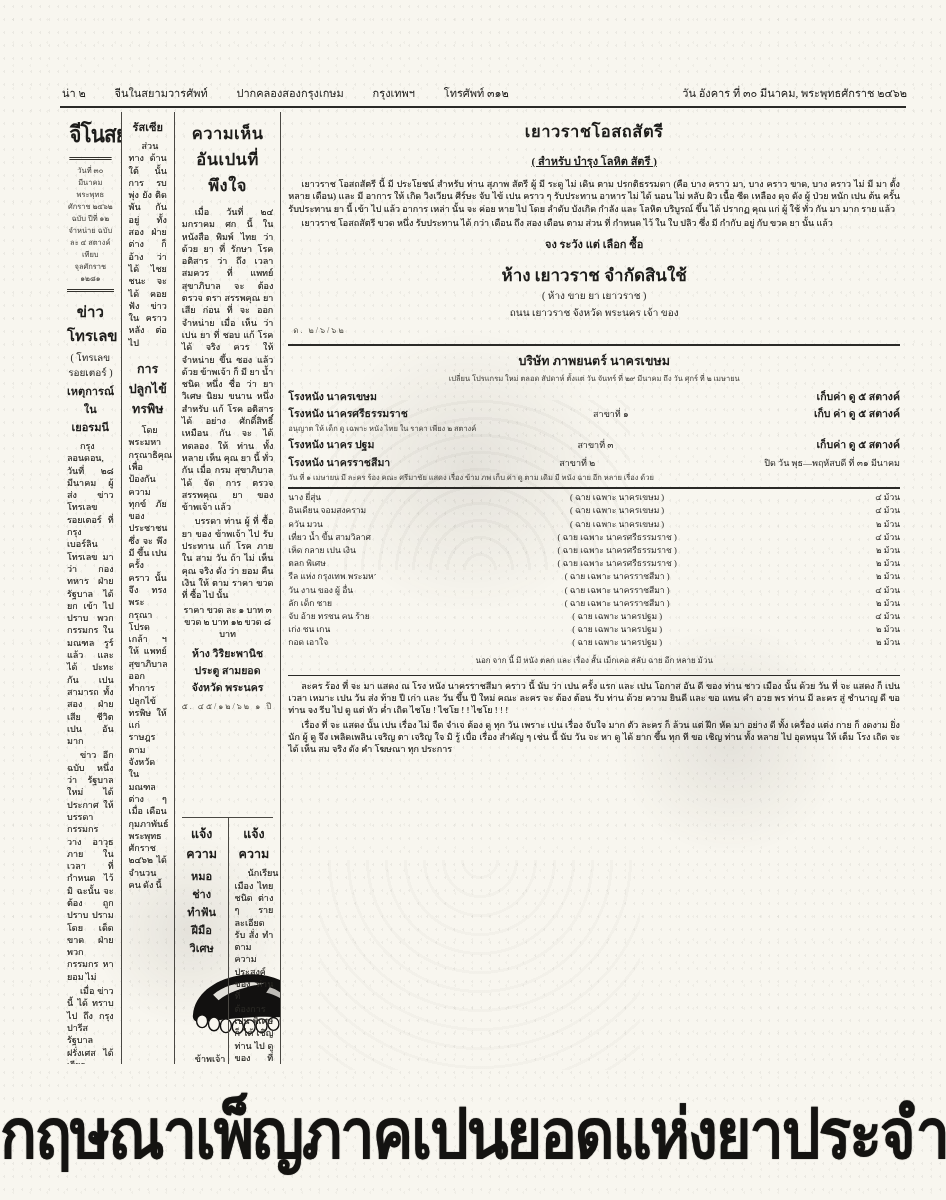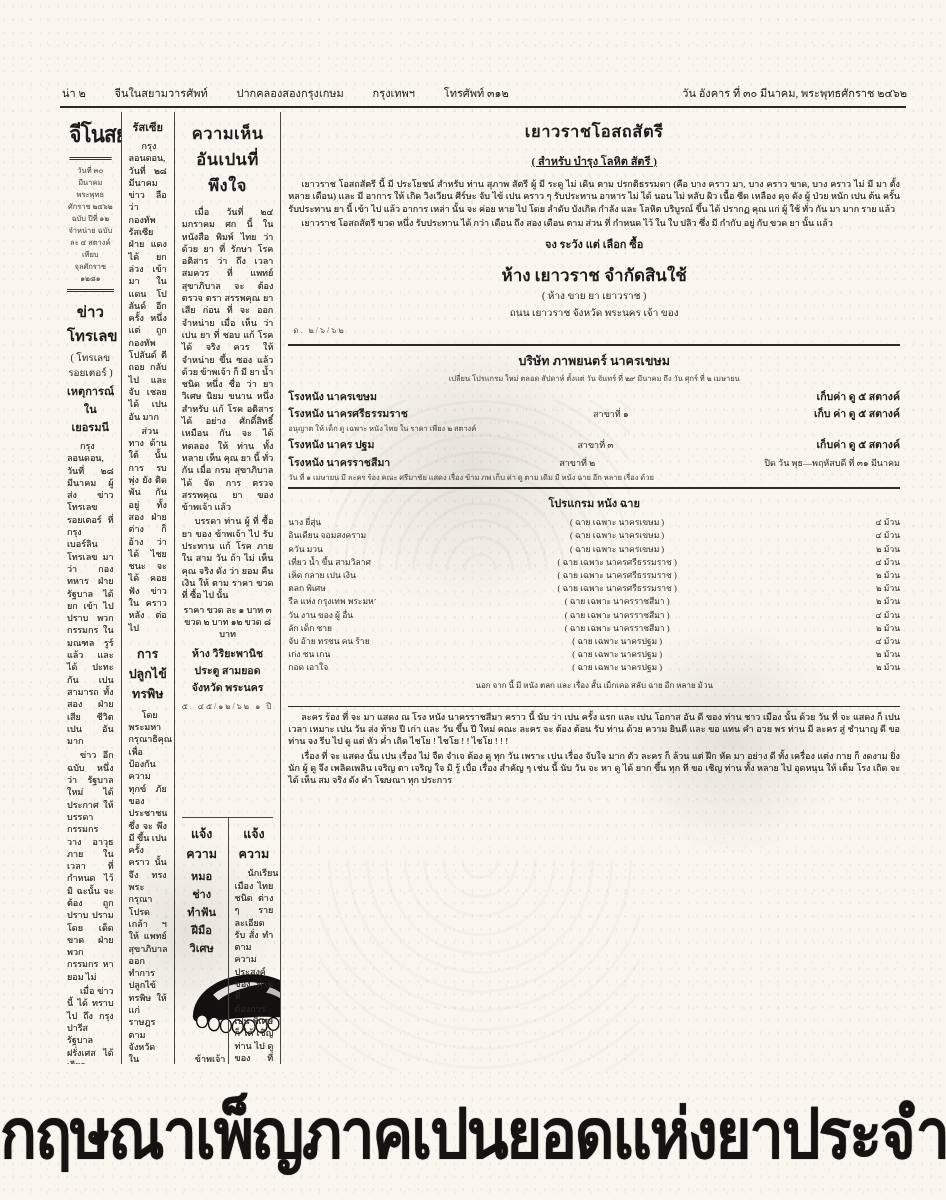--- a/index.html
+++ b/index.html
@@ -83,21 +83,21 @@
   .cine-note { font-size: 7.5px; line-height: 10px; text-align: center; color: #3a3833; margin-bottom: 4px; }
   .cine-row { display: flex; justify-content: space-between; align-items: baseline;
     font-size: 10.5px; font-weight: bold; line-height: 17px; }
   .cine-row .branch { font-size: 9px; font-weight: normal; }
   .cine-small { font-size: 7.5px; color: #3a3833; line-height: 10px; margin: 1px 0 2px; }
   .prog-title { font-size: 11px; text-align: center; font-weight: bold; margin: 5px 0 4px; }
   .prog-row { display: flex; align-items: baseline; font-size: 8.5px; line-height: 13.2px; }
   .prog-row .t { width: 88px; white-space: nowrap; overflow: hidden; }
   .prog-row .v { flex: 1; text-align: center; white-space: nowrap; overflow: hidden; }
   .prog-row .r { width: 42px; text-align: right; white-space: nowrap; }
-  .prog-note { font-size: 8px; text-align: center; margin: 4px 0; border-bottom: 1.5px solid #2b2a27; padding-bottom: 14px; }
+  .prog-note { font-size: 8px; text-align: center; margin: 4px 0; border-bottom: 1.5px solid #2b2a27; padding-bottom: 8px; }
 
   
   .banner { position: absolute; top: 1078px; left: 0; width: 100%; text-align: center;
     font-size: 61px; font-weight: bold; letter-spacing: -2px;
     transform: scaleY(1.14); transform-origin: top center; color: #141311;
     text-shadow: 0 0 1px rgba(20,19,17,.7); white-space: nowrap; }
 </style>
 </head>
 <body>
 
@@ -134,21 +134,20 @@
       <div class="h-sub">( โทรเลข รอยเตอร์ )</div>
       <div class="h-sub2">เหตุการณ์ใน เยอรมนี</div>
       <p class="body-text">กรุง ลอนดอน, วันที่ ๒๘ มีนาคม ผู้ ส่ง ข่าว โทรเลข รอยเตอร์ ที่ กรุง เบอร์ลิน โทรเลข มา ว่า กอง ทหาร ฝ่าย รัฐบาล ได้ ยก เข้า ไป ปราบ พวก กรรมกร ใน มณฑล รูร์ แล้ว และ ได้ ปะทะ กัน เปน สามารถ ทั้ง สอง ฝ่าย เสีย ชีวิต เปน อัน มาก</p>
       <p class="body-text">ข่าว อีก ฉบับ หนึ่ง ว่า รัฐบาล ใหม่ ได้ ประกาศ ให้ บรรดา กรรมกร วาง อาวุธ ภาย ใน เวลา ที่ กำหนด ไว้ มิ ฉะนั้น จะ ต้อง ถูก ปราบ ปราม โดย เด็ดขาด ฝ่าย พวก กรรมกร หา ยอม ไม่</p>
       <p class="body-text">เมื่อ ข่าว นี้ ได้ ทราบ ไป ถึง กรุง ปารีส รัฐบาล ฝรั่งเศส ได้ เรียก ประชุม เสนาบดี ปรึกษา กัน เปน การ ด่วน ว่า จะ ควร จัด การ อย่างไร ต่อ ไป ใน เรื่อง นี้</p>
 
     </div>
 
     <div class="col c2">
       <div class="h-sub2" style="margin-top:2px;">รัสเซีย</div>
-      <p class="body-text">กรุง ลอนดอน, วันที่ ๒๘ มีนาคม ข่าว ลือ ว่า กองทัพ รัสเซีย ฝ่าย แดง ได้ ยก ล่วง เข้า มา ใน แดน โปลันด์ อีก ครั้ง หนึ่ง แต่ ถูก กองทัพ โปลันด์ ตี ถอย กลับ ไป และ จับ เชลย ได้ เปน อัน มาก</p>
       <p class="body-text">ส่วน ทาง ด้าน ใต้ นั้น การ รบ พุ่ง ยัง ติด พัน กัน อยู่ ทั้ง สอง ฝ่าย ต่าง ก็ อ้าง ว่า ได้ ไชย ชนะ จะ ได้ คอย ฟัง ข่าว ใน คราว หลัง ต่อ ไป</p>
       <div class="h-sec">การ ปลูกไข้ ทรพิษ</div>
       <p class="body-text">โดย พระมหา กรุณาธิคุณ เพื่อ ป้องกัน ความ ทุกข์ ภัย ของ ประชาชน ซึ่ง จะ พึง มี ขึ้น เปน ครั้ง คราว นั้น จึง ทรง พระ กรุณา โปรด เกล้า ฯ ให้ แพทย์ สุขาภิบาล ออก ทำการ ปลูกไข้ ทรพิษ ให้ แก่ ราษฎร ตาม จังหวัด ใน มณฑล ต่าง ๆ เมื่อ เดือน กุมภาพันธ์ พระพุทธศักราช ๒๔๖๒ ได้ จำนวน คน ดัง นี้</p>
 
     </div>
 
     <div class="col c3">
       <div class="h-big">ความเห็น อันเปนที่ พึงใจ</div>
       <p class="body-text">เมื่อ วันที่ ๒๔ มกราคม ศก นี้ ใน หนังสือ พิมพ์ ไทย ว่า ด้วย ยา ที่ รักษา โรค อติสาร ว่า ถึง เวลา สมควร ที่ แพทย์ สุขาภิบาล จะ ต้อง ตรวจ ตรา สรรพคุณ ยา เสีย ก่อน ที่ จะ ออก จำหน่าย เมื่อ เห็น ว่า เปน ยา ที่ ชอบ แก้ โรค ได้ จริง ควร ให้ จำหน่าย ขึ้น ซอง แล้ว ด้วย ข้าพเจ้า ก็ มี ยา น้ำ ชนิด หนึ่ง ชื่อ ว่า ยา วิเศษ นิยม ขนาน หนึ่ง สำหรับ แก้ โรค อติสาร ได้ อย่าง ศักดิ์สิทธิ์ เหมือน กัน จะ ได้ ทดลอง ให้ ท่าน ทั้ง หลาย เห็น คุณ ยา นี้ ทั่ว กัน เมื่อ กรม สุขาภิบาล ได้ จัด การ ตรวจ สรรพคุณ ยา ของ ข้าพเจ้า แล้ว</p>
       <p class="body-text">บรรดา ท่าน ผู้ ที่ ซื้อ ยา ของ ข้าพเจ้า ไป รับประทาน แก้ โรค ภาย ใน สาม วัน ถ้า ไม่ เห็น คุณ จริง ดัง ว่า ยอม คืน เงิน ให้ ตาม ราคา ขวด ที่ ซื้อ ไป นั้น</p>
@@ -222,21 +221,20 @@
         <span>เก็บค่า ดู ๕ สตางค์</span>
       </div>
       <div class="cine-row">
         <span>โรงหนัง นาครราชสีมา</span>
         <span class="branch">สาขาที่ ๒</span>
         <span class="branch">ปิด วัน พุธ—พฤหัสบดี ที่ ๓๑ มีนาคม</span>
       </div>
       <div class="cine-small">วัน ที่ ๑ เมษายน มี ละคร ร้อง คณะ ศรีมาชัย แสดง เรื่อง ข้าม ภพ เก็บ ค่า ดู ตาม เดิม มี หนัง ฉาย อีก หลาย เรื่อง ด้วย</div>
       <div class="thickrule" style="margin:4px 0 2px;"></div>
 
-      <div class="prog-title">โปรแกรม หนัง ฉาย</div>
       <div class="prog-row">
           <span class="t">นาง ยี่สุ่น</span>
           <span class="v">( ฉาย เฉพาะ นาครเขษม )</span>
           <span class="r">๔ ม้วน</span>
         </div>
       <div class="prog-row">
           <span class="t">อินเดียน จอมสงคราม</span>
           <span class="v">( ฉาย เฉพาะ นาครเขษม )</span>
           <span class="r">๔ ม้วน</span>
         </div>

